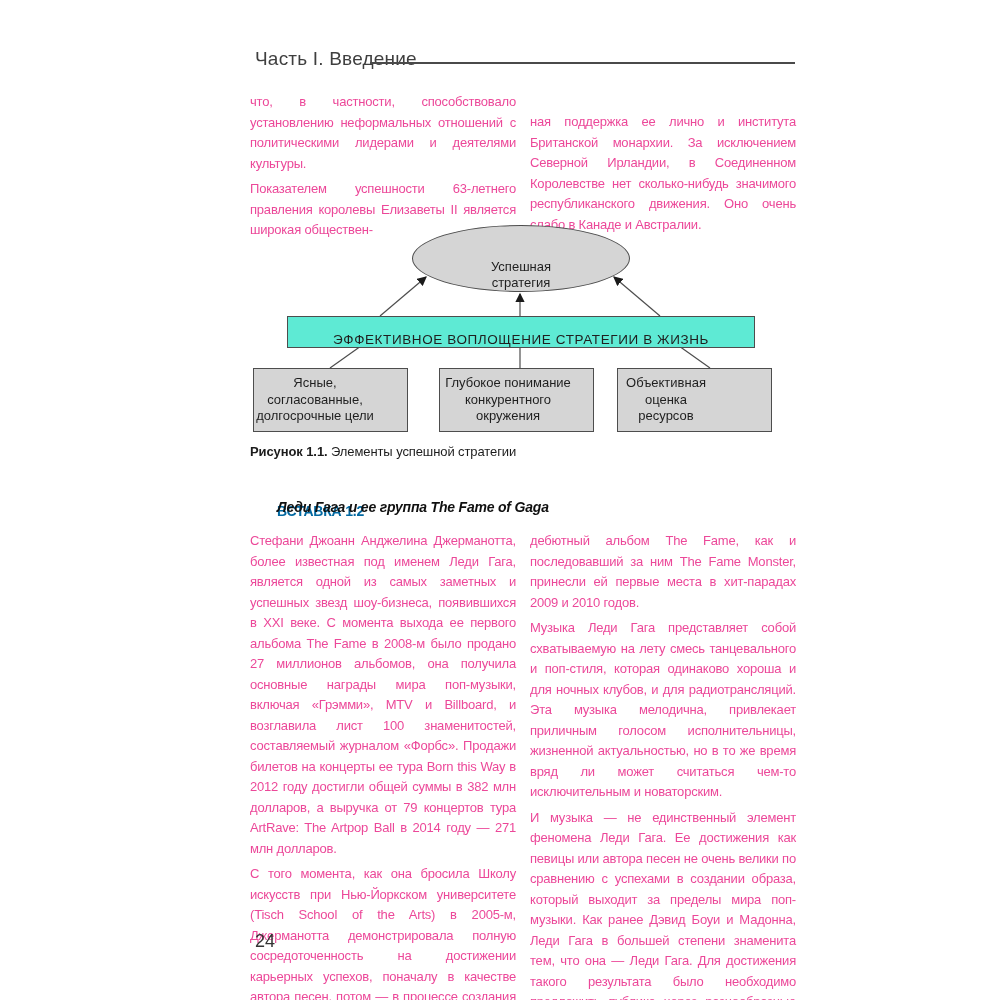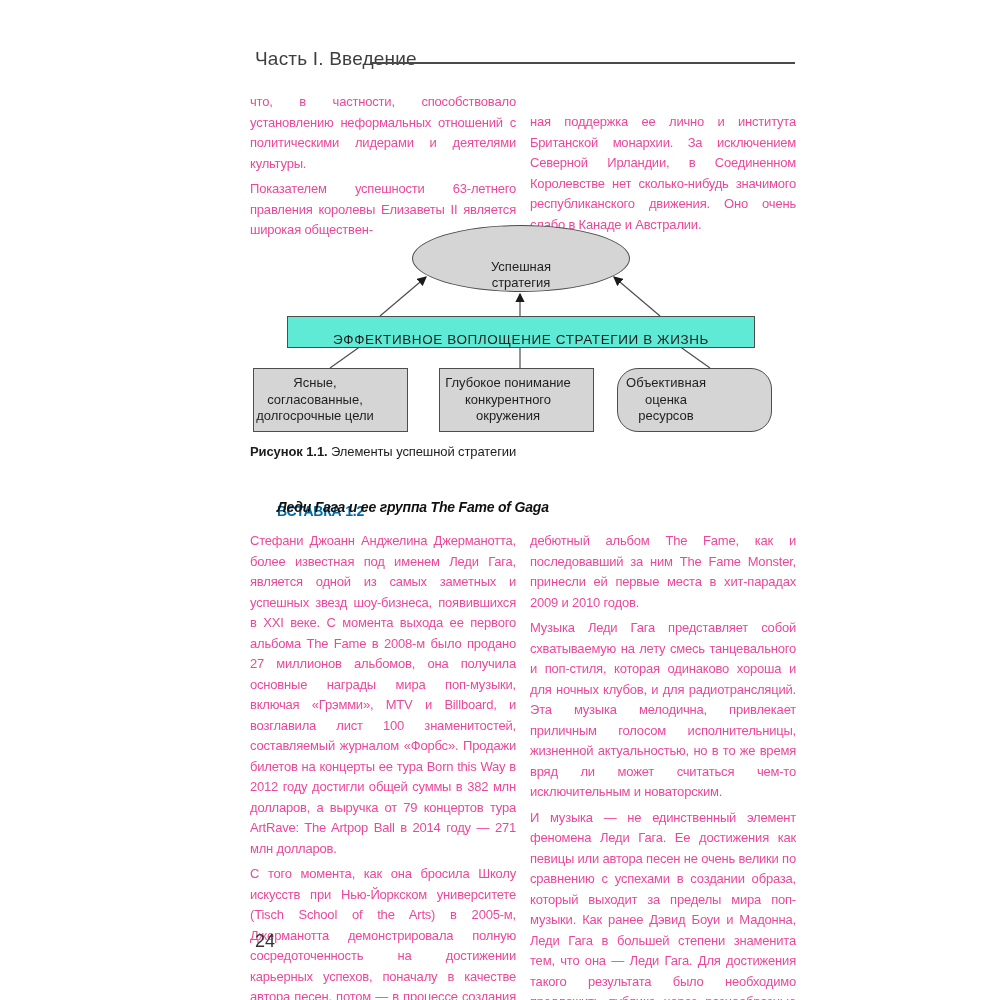--- a/index.html
+++ b/index.html
@@ -40,21 +40,21 @@
     font-size:13.5px; letter-spacing:0.6px; color:#1f1f1f;
   }
   .fig-box {
     position:absolute; top:153px; width:153px; height:62px;
     background:#d5d5d5; border:1.3px solid #4d4d4d;
     display:flex; align-items:center; justify-content:flex-start;
     text-align:center; font-size:13px; line-height:16.5px; color:#1f1f1f;
   }
   .fig-box-1 { left:3px; }   .fig-box-1 .inner { width:122px; }
   .fig-box-2 { left:189px; } .fig-box-2 .inner { width:136px; }
-  .fig-box-3 { left:367px;border-radius:21px; } .fig-box-3 .inner { width:96px; }
+  .fig-box-3 { left:367px; } .fig-box-3 .inner { width:96px; }
   .fig-caption {
     position:absolute; left:250px; top:444px; width:545px; 
     font-size:13px; color:#1c1c1c; letter-spacing:-0.1px;
   }
   .fig-caption .cap-label { font-weight:bold; }
 
   .insert-heading {
     position:absolute; left:277px; top:503px;
     font-size:14px; font-weight:bold; color:#0369a1; letter-spacing:-0.2px;
   }

